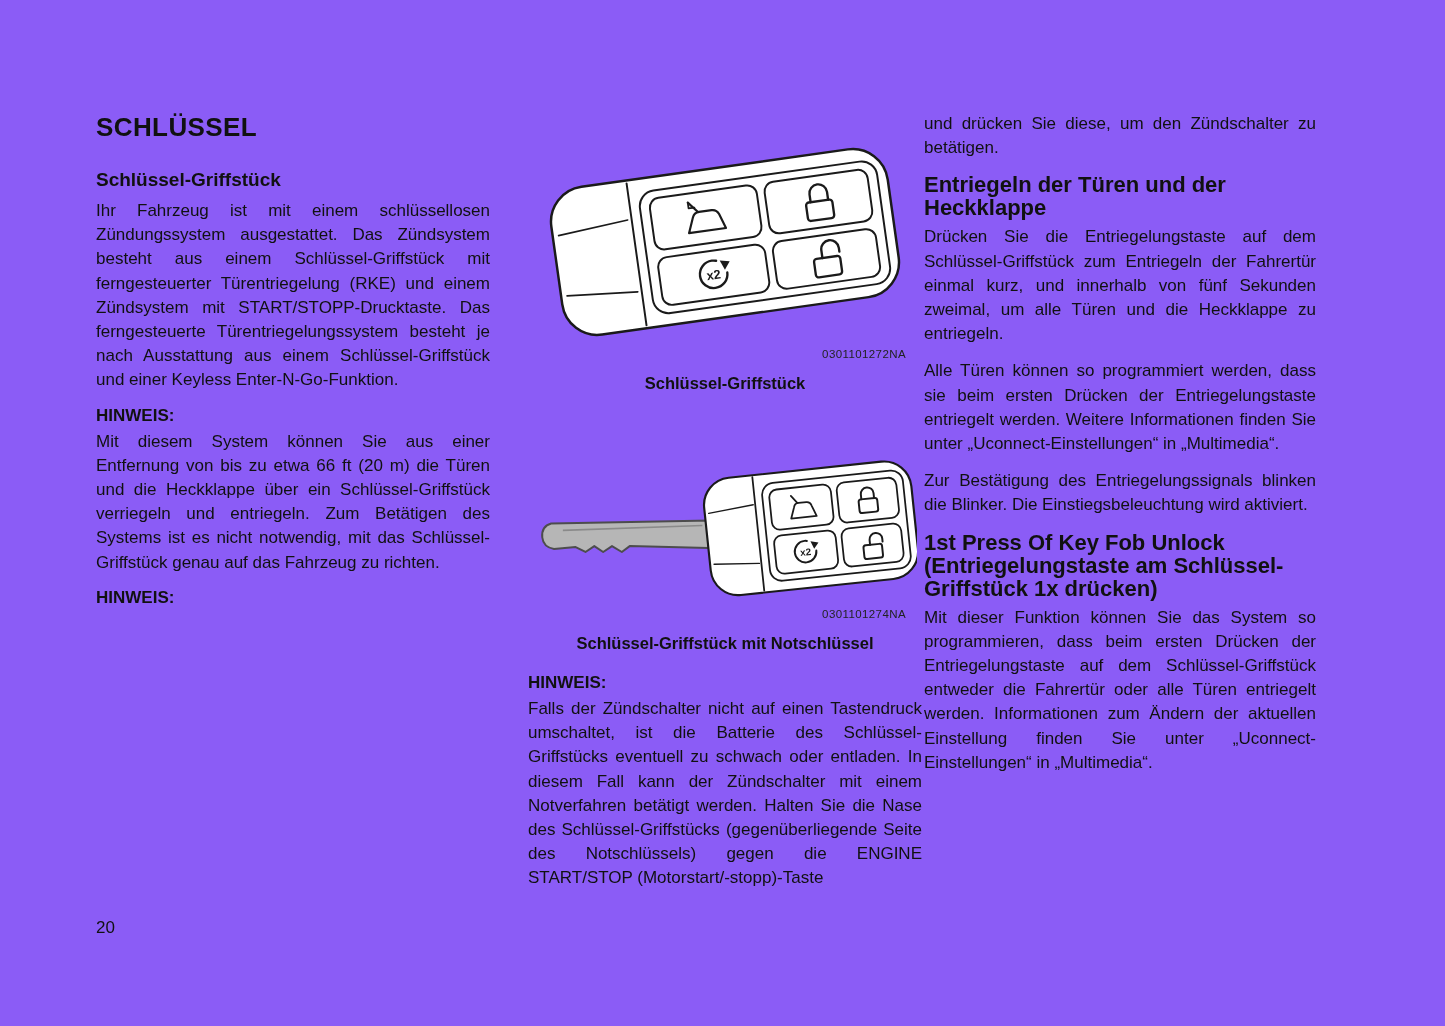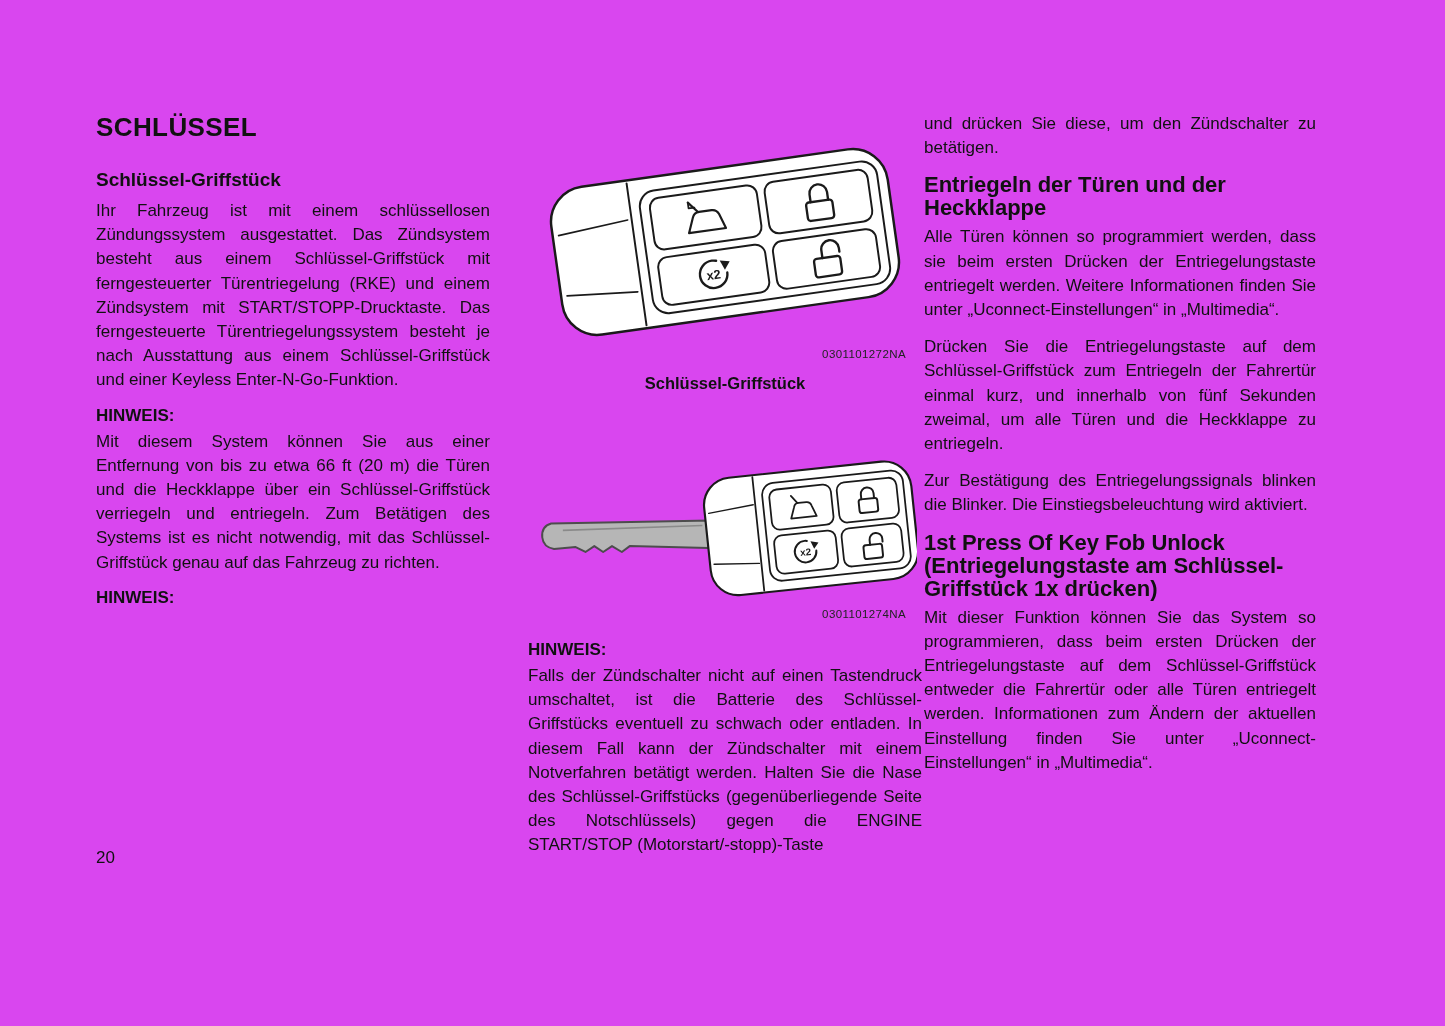--- a/index.html
+++ b/index.html
@@ -1,20 +1,20 @@
 <!DOCTYPE html>
 <html lang="de"><head>
 <meta charset="utf-8">
 <style>
   * { margin:0; padding:0; box-sizing:border-box; }
   html,body { background:#ffffff; }
   .page {
     position:relative;
     width:1445px; height:1026px;
-    background:#d946ef;
+    background:#8b5cf6;
     color:#111;
     font-family:"Liberation Sans", sans-serif;
     overflow:hidden;
   }
   .col { position:absolute; }
   .col-left  { left:96px;  top:112px; width:394px; }
   .col-mid   { left:528px; top:134px; width:394px; }
   .col-right { left:924px; top:112px; width:392px; }
 
   h1.title { font-size:26px; font-weight:bold; letter-spacing:.4px; margin:0 0 26px 0; }
@@ -35,21 +35,21 @@
     text-align:right; padding-right:16px; 
   }
   .fig-caption {
     font-size:16.5px; font-weight:bold; text-align:center;
     margin-top:14px;
   }
   .figure-2 { margin-top:46px; }
   .mid-note { margin-top:20px; }
 
   .page-number {
-    position:absolute; left:96px; top:848px;
+    position:absolute; left:96px; top:918px;
     font-size:17px;
   }
   svg { display:block; margin:0 auto; }
 </style>
 </head>
 <body>
 
 <div class="page">
 
   <div class="col col-left">
@@ -137,32 +137,33 @@
             <path d="M124 101 l8 2 -5 6 z" fill="#1a1a1a" stroke="none"></path>
             <text x="118" y="115" font-size="10" font-weight="bold" fill="#1a1a1a" stroke="none" text-anchor="middle">x2</text>
           </g>
           <g fill="none" stroke-width="2">
             <rect x="177" y="111" width="19" height="14" rx="2.5"></rect>
             <path d="M184 111 v-5 a6.5 6.5 0 0 1 13 0 v3"></path>
           </g>
         </g>
       </svg>
       <div class="fig-code">0301101274NA</div>
+      <figcaption class="fig-caption">Schlüssel-Griffstück mit Notschlüssel</figcaption>
     </figure>
 
     <div class="mid-note">
       <p class="note-label">HINWEIS:</p>
       <p class="body">Falls der Zündschalter nicht auf einen Tastendruck umschaltet, ist die Batterie des Schlüssel-Griffstücks eventuell zu schwach oder entladen. In diesem Fall kann der Zündschalter mit einem Notverfahren betätigt werden. Halten Sie die Nase des Schlüssel-Griffstücks (gegenüberliegende Seite des Notschlüssels) gegen die ENGINE START/STOP (Motorstart/-stopp)-Taste</p>
     </div>
   </div>
 
   <div class="col col-right">
     <p class="body">und drücken Sie diese, um den Zündschalter zu betätigen.</p>
     <h3 class="subhead">Entriegeln der Türen und der Heckklappe</h3>
+    <p class="body">Drücken Sie die Entriegelungstaste auf dem Schlüssel-Griffstück zum Entriegeln der Fahrertür einmal kurz, und innerhalb von fünf Sekunden zweimal, um alle Türen und die Heckklappe zu entriegeln.</p>
     <p class="body">Alle Türen können so programmiert werden, dass sie beim ersten Drücken der Entriegelungstaste entriegelt werden. Weitere Informationen finden Sie unter „Uconnect-Einstellungen“ in „Multimedia“.</p>
-    <p class="body">Drücken Sie die Entriegelungstaste auf dem Schlüssel-Griffstück zum Entriegeln der Fahrertür einmal kurz, und innerhalb von fünf Sekunden zweimal, um alle Türen und die Heckklappe zu entriegeln.</p>
     <p class="body">Zur Bestätigung des Entriegelungssignals blinken die Blinker. Die Einstiegsbeleuchtung wird aktiviert.</p>
     <h3 class="subhead">1st Press Of Key Fob Unlock (Entriegelungstaste am Schlüssel-Griffstück 1x drücken)</h3>
     <p class="body">Mit dieser Funktion können Sie das System so programmieren, dass beim ersten Drücken der Entriegelungstaste auf dem Schlüssel-Griffstück entweder die Fahrertür oder alle Türen entriegelt werden. Informationen zum Ändern der aktuellen Einstellung finden Sie unter „Uconnect-Einstellungen“ in „Multimedia“.</p>
   </div>
 
   <div class="page-number">20</div>
 </div>
 
 </body></html>

